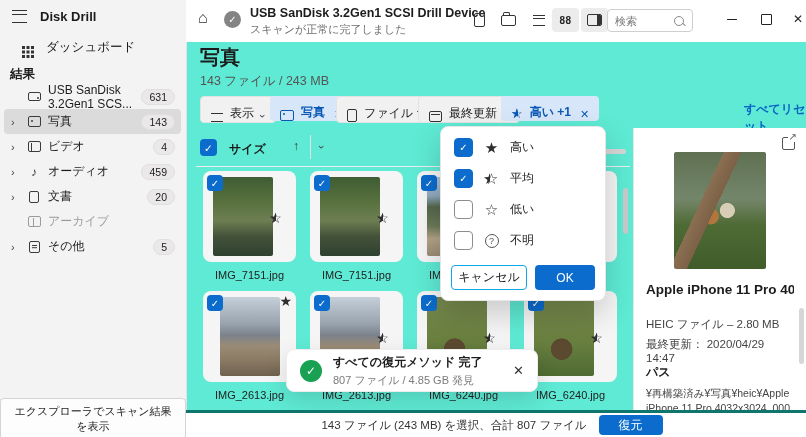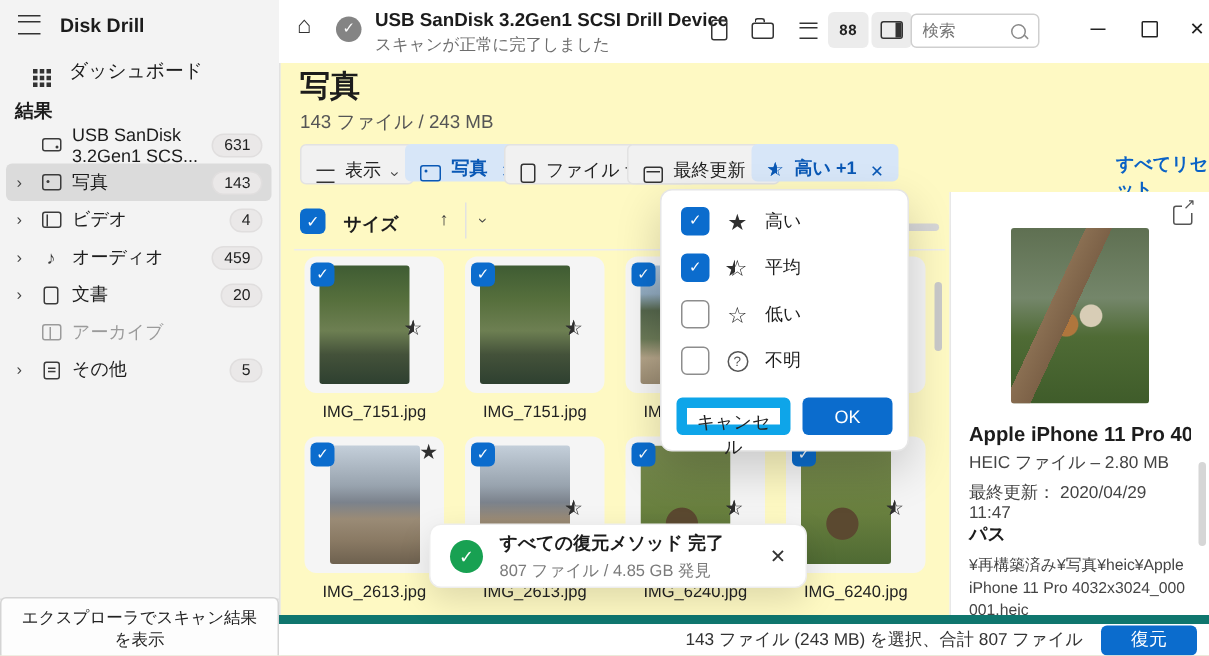--- a/index.html
+++ b/index.html
@@ -1,16 +1,16 @@
 <!DOCTYPE html>
 <html><head>
 <meta charset="utf-8">
 <style>
   html,body{margin:0;padding:0;background:#e9e9e9}
-  #root{position:relative;width:806px;height:437px;background:#fef9c3;overflow:hidden;
+  #root{position:relative;width:806px;height:437px;background:#5eead4;overflow:hidden;
         font-family:"Liberation Sans","DejaVu Sans",sans-serif;color:#1c1c1c;
         box-shadow:0 0 0 1px #d5d5d5}
   
   #sidebar{position:absolute;left:0;top:0;bottom:0;width:186px;background:#f3f3f3;border-right:1px solid #e2e2e2}
   .sb-head{position:absolute;left:12px;top:9px;display:flex;gap:13px;align-items:center;font-weight:bold;font-size:13px}
   .ham{width:15px;height:11px;border-top:1.6px solid #333;border-bottom:1.6px solid #333;position:relative}
   .ham::after{content:"";position:absolute;left:0;right:0;top:3.4px;border-top:1.6px solid #333}
   .sb-dash{position:absolute;left:21px;top:39px;display:flex;gap:10px;align-items:center;font-size:12.5px}
   .grid9{width:3px;height:3px;background:#333;color:#333;margin:1px 11px 1px 1px;
          box-shadow:4.5px 0,9px 0,0 4.5px,4.5px 4.5px,9px 4.5px,0 9px,4.5px 9px,9px 9px}
@@ -108,51 +108,51 @@
   #dropdown{position:absolute;left:440px;top:126px;width:164px;background:#fff;border:1px solid #e6e6e6;border-radius:8px;
             box-shadow:0 12px 30px rgba(0,0,0,.18);z-index:30;padding:5px 0 10px}
   .opt{display:flex;align-items:center;gap:10px;padding:6px 13px;font-size:12px}
   .cb2{width:17px;height:17px;border-radius:4px;border:1px solid #8d8d8d;background:#fff;display:flex;align-items:center;justify-content:center;color:#fff;flex:0 0 auto}
   .cb2::after{content:"✓";font-size:10px;visibility:hidden}
   .cb2.on{background:#0b6ccd;border-color:#0b6ccd}
   .cb2.on::after{visibility:visible}
   .ost{width:17px;display:inline-flex;justify-content:center;font-size:15px;color:#2f2f2f}
   .st-q::before{content:"?";width:12px;height:12px;border:1.2px solid #555;border-radius:50%;font-size:9px;color:#555;display:flex;align-items:center;justify-content:center}
   .dd-btns{display:flex;gap:8px;padding:9px 10px 0}
-  .btn-cancel{flex:1;height:25px;border:7px solid #0ea5e9;border-radius:4px;background:#fff;font-size:12px;font-family:inherit;color:#222}
+  .btn-cancel{flex:1;height:25px;border:1px solid #0ea5e9;border-radius:4px;background:#fff;font-size:12px;font-family:inherit;color:#222}
   .btn-ok{width:60px;height:25px;background:#0b6ccd;color:#fff;border:none;border-radius:4px;font-size:12px;font-family:inherit}
   
   #toast{position:absolute;left:286px;top:349px;width:252px;height:43px;background:#fff;border:1px solid #ededed;border-radius:8px;
          box-shadow:0 8px 22px rgba(0,0,0,.13);z-index:40;display:flex;align-items:center;gap:11px;padding:0 13px;box-sizing:border-box}
   .t-ic{width:22px;height:22px;border-radius:50%;background:#18a152;color:#fff;display:flex;align-items:center;justify-content:center;font-size:12px;flex:0 0 auto}
   .t-ic::after{content:"✓"}
   .t-title{font-size:12px;font-weight:bold}
   .t-sub{font-size:11px;color:#7b7b7b;margin-top:2px}
   .t-close{margin-left:auto;color:#333;font-size:13px}
   
   #panel{position:absolute;left:633px;top:128px;width:173px;bottom:27px;border-left:1px solid #e8e8e8;background:#fff;box-sizing:border-box;padding:8px 12px 0}
   .ext{position:absolute;right:11px;top:9px;width:11px;height:11px;border:1.4px solid #555;border-radius:2px}
   .ext::after{content:"↗";position:absolute;top:-7px;right:-4px;background:#fff;font-size:10px;color:#555;padding:0 1px}
   .preview{width:92px;height:117px;margin:16px auto 0;border-radius:2px;display:block;
     background:linear-gradient(115deg,rgba(0,0,0,0) 34%,#8a6f52 34%,#7c6147 46%,rgba(0,0,0,0) 46%),
                radial-gradient(circle at 40% 55%,#b0763d 0 9%,rgba(0,0,0,0) 10%),
                radial-gradient(circle at 58% 50%,#d8cdb6 0 9%,rgba(0,0,0,0) 10%),
                linear-gradient(180deg,#5f7052 0%,#74866a 40%,#4f6b35 62%,#3f5c2a 100%)}
   .p-title{font-size:13.5px;font-weight:bold;margin-top:13px;white-space:nowrap;overflow:hidden}
-  .p-info{font-size:11.5px;color:#444;margin-top:4px}
+  .p-info{font-size:11.5px;color:#444;margin-top:20px}
   .p-upd{font-size:11.5px;color:#444;margin-top:5px}
   .p-h{font-size:12px;font-weight:bold;}
   .p-path{font-size:10.5px;color:#444;margin-top:5px;line-height:1.45;word-break:break-all}
   
   .sv1{position:absolute;left:623px;top:188px;width:5px;height:46px;background:#c9c9c9;border-radius:3px;z-index:6}
   .sv2{position:absolute;left:799px;top:308px;width:5px;height:56px;background:#d6d6d6;border-radius:3px}
   .sh1{position:absolute;left:584px;top:149px;width:42px;height:5px;background:#d6d6d6;border-radius:3px}
   
-  #footer{position:absolute;left:186px;right:0;bottom:0;height:27px;border-top:6px solid #0f766e;background:#fff;
-          display:flex;align-items:center;justify-content:flex-end;gap:12px;padding-right:8px;box-sizing:border-box}
+  #footer{position:absolute;left:186px;right:0;bottom:0;height:27px;border-top:3px solid #0f766e;background:#fff;
+          display:flex;align-items:center;justify-content:center;gap:12px;padding-right:8px;box-sizing:border-box}
   .f-text{font-size:11.5px;color:#333}
   .btn-recover{width:64px;height:20px;background:#0b6ccd;color:#fff;border:none;border-radius:4px;font-size:12px;font-family:inherit}
 </style>
 </head>
 <body>
 
 <div id="root">
 
   <div id="sidebar">
     <div class="sb-head">
@@ -386,21 +386,21 @@
       <div class="t-sub">807 ファイル / 4.85 GB 発見</div>
     </div>
     <span class="t-close">✕</span>
   </div>
 
   <div id="panel">
     <span class="ext"></span>
     <span class="preview"></span>
     <div class="p-title">Apple iPhone 11 Pro 4032...</div>
     <div class="p-info">HEIC ファイル – 2.80 MB</div>
-    <div class="p-upd">最終更新：  2020/04/29 11:47</div>
+    <div class="p-upd">最終更新：  2020/04/29 14:47</div>
     <div class="p-h">パス</div>
     <div class="p-path">¥再構築済み¥写真¥heic¥Apple iPhone 11 Pro 4032x3024_000001.heic</div>
 
   </div>
   <span class="sv2"></span>
 
   <div id="footer">
     <span class="f-text">143 ファイル (243 MB) を選択、合計 807 ファイル</span>
     <button class="btn-recover">復元</button>
   </div>

